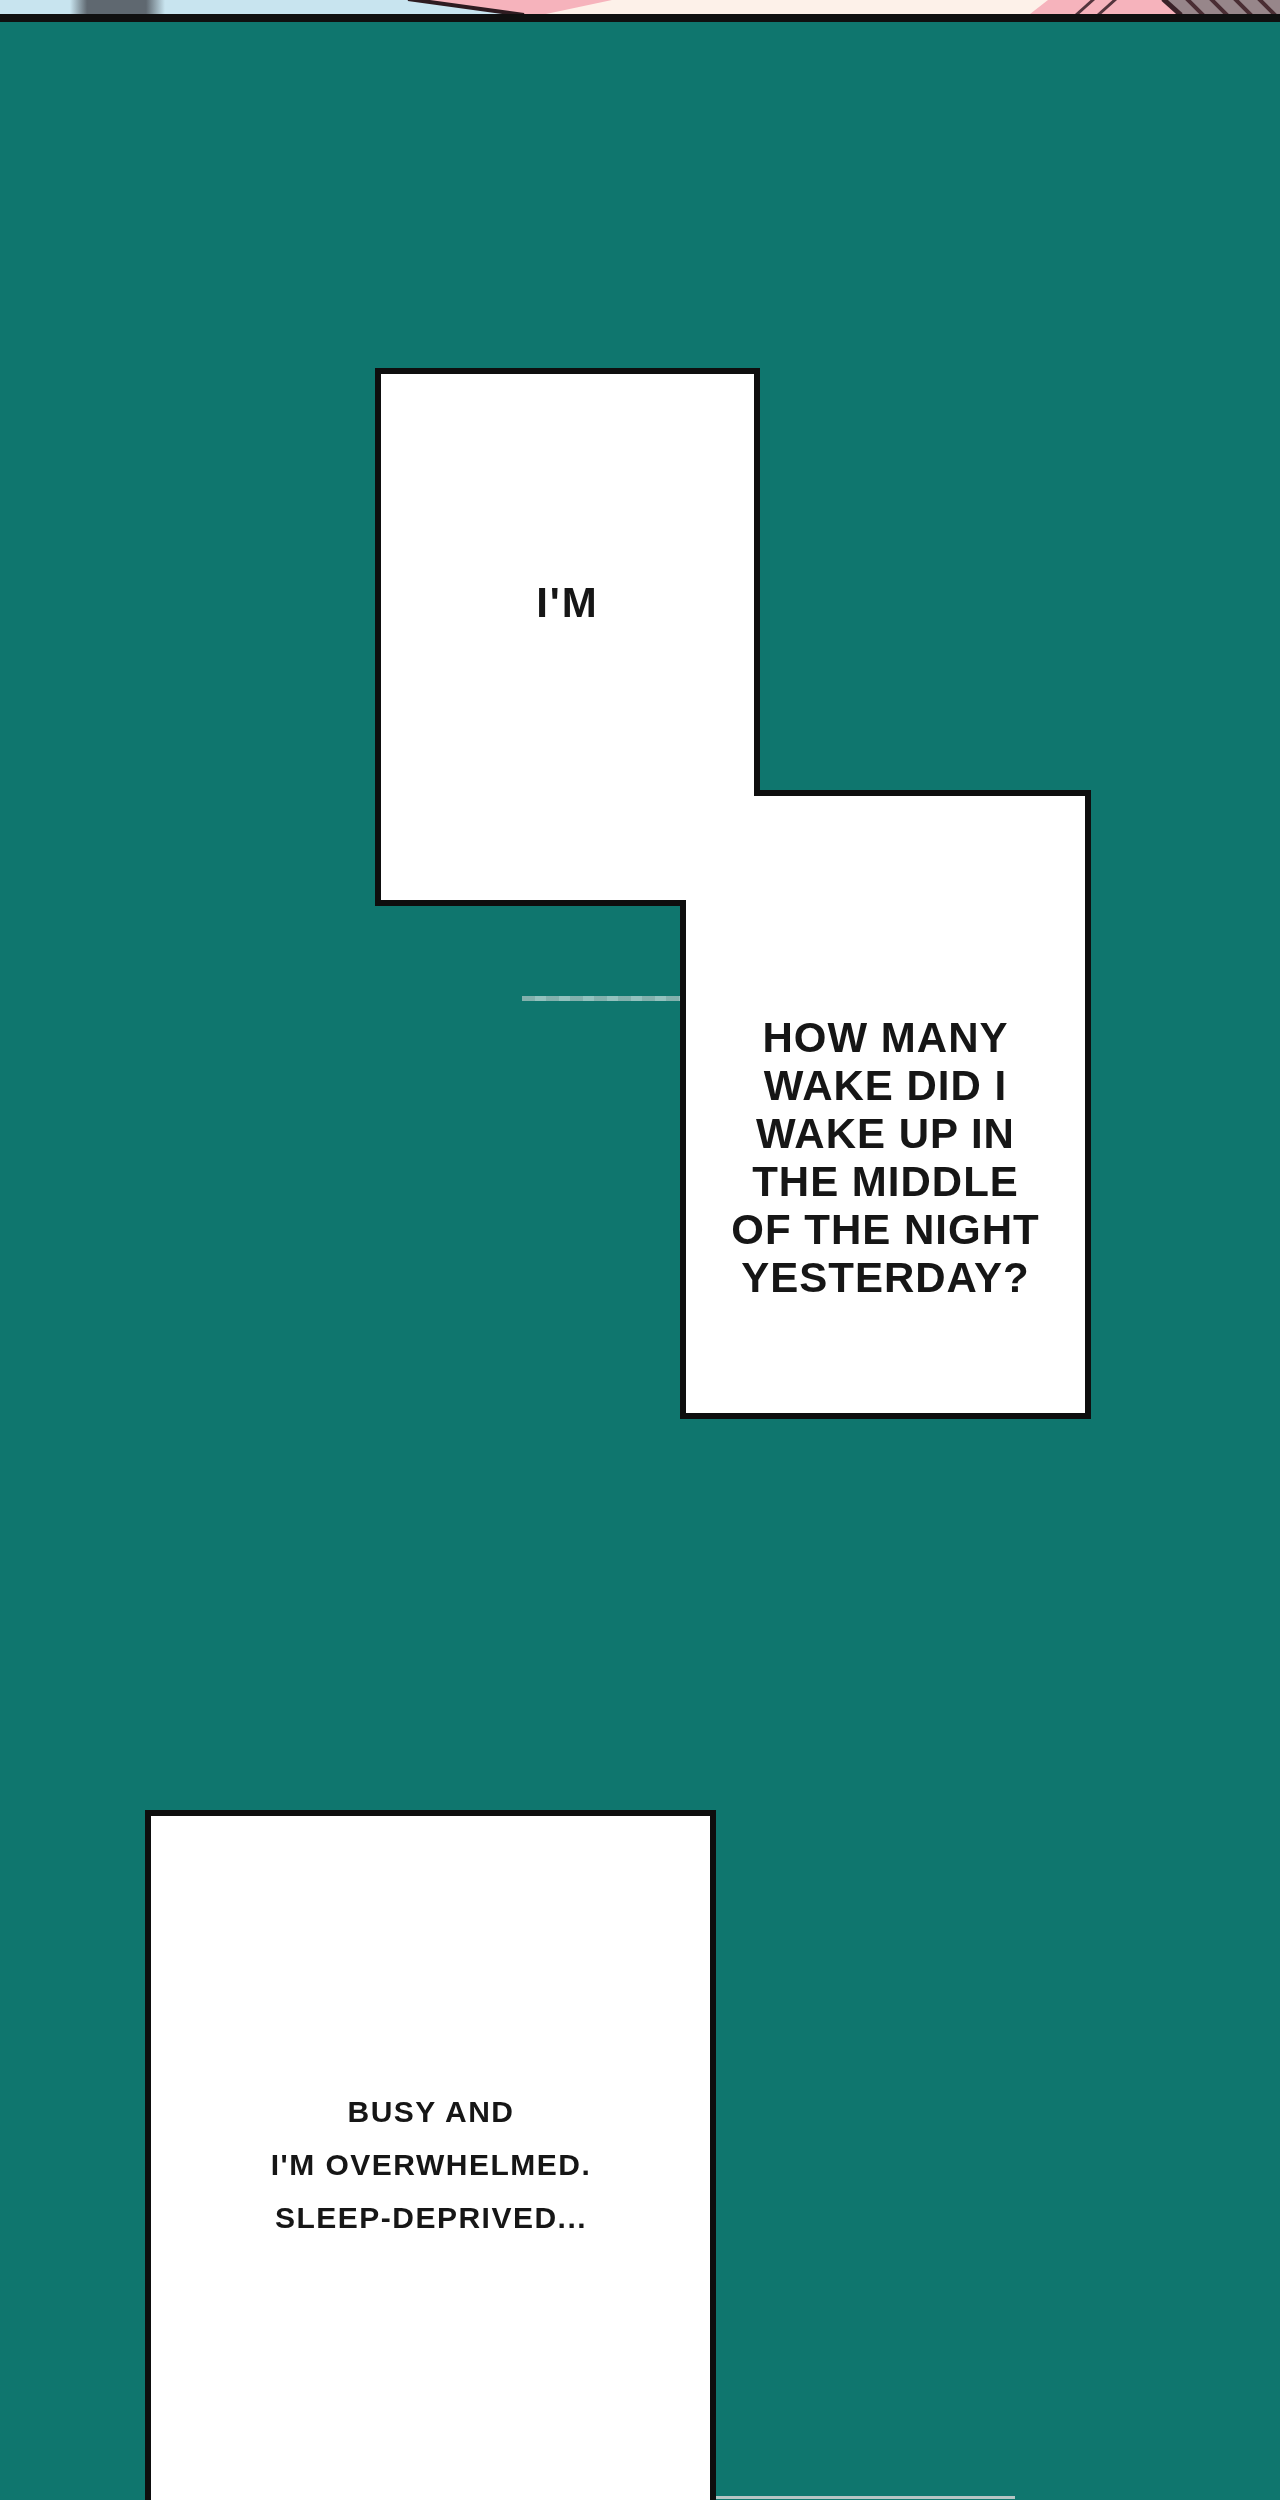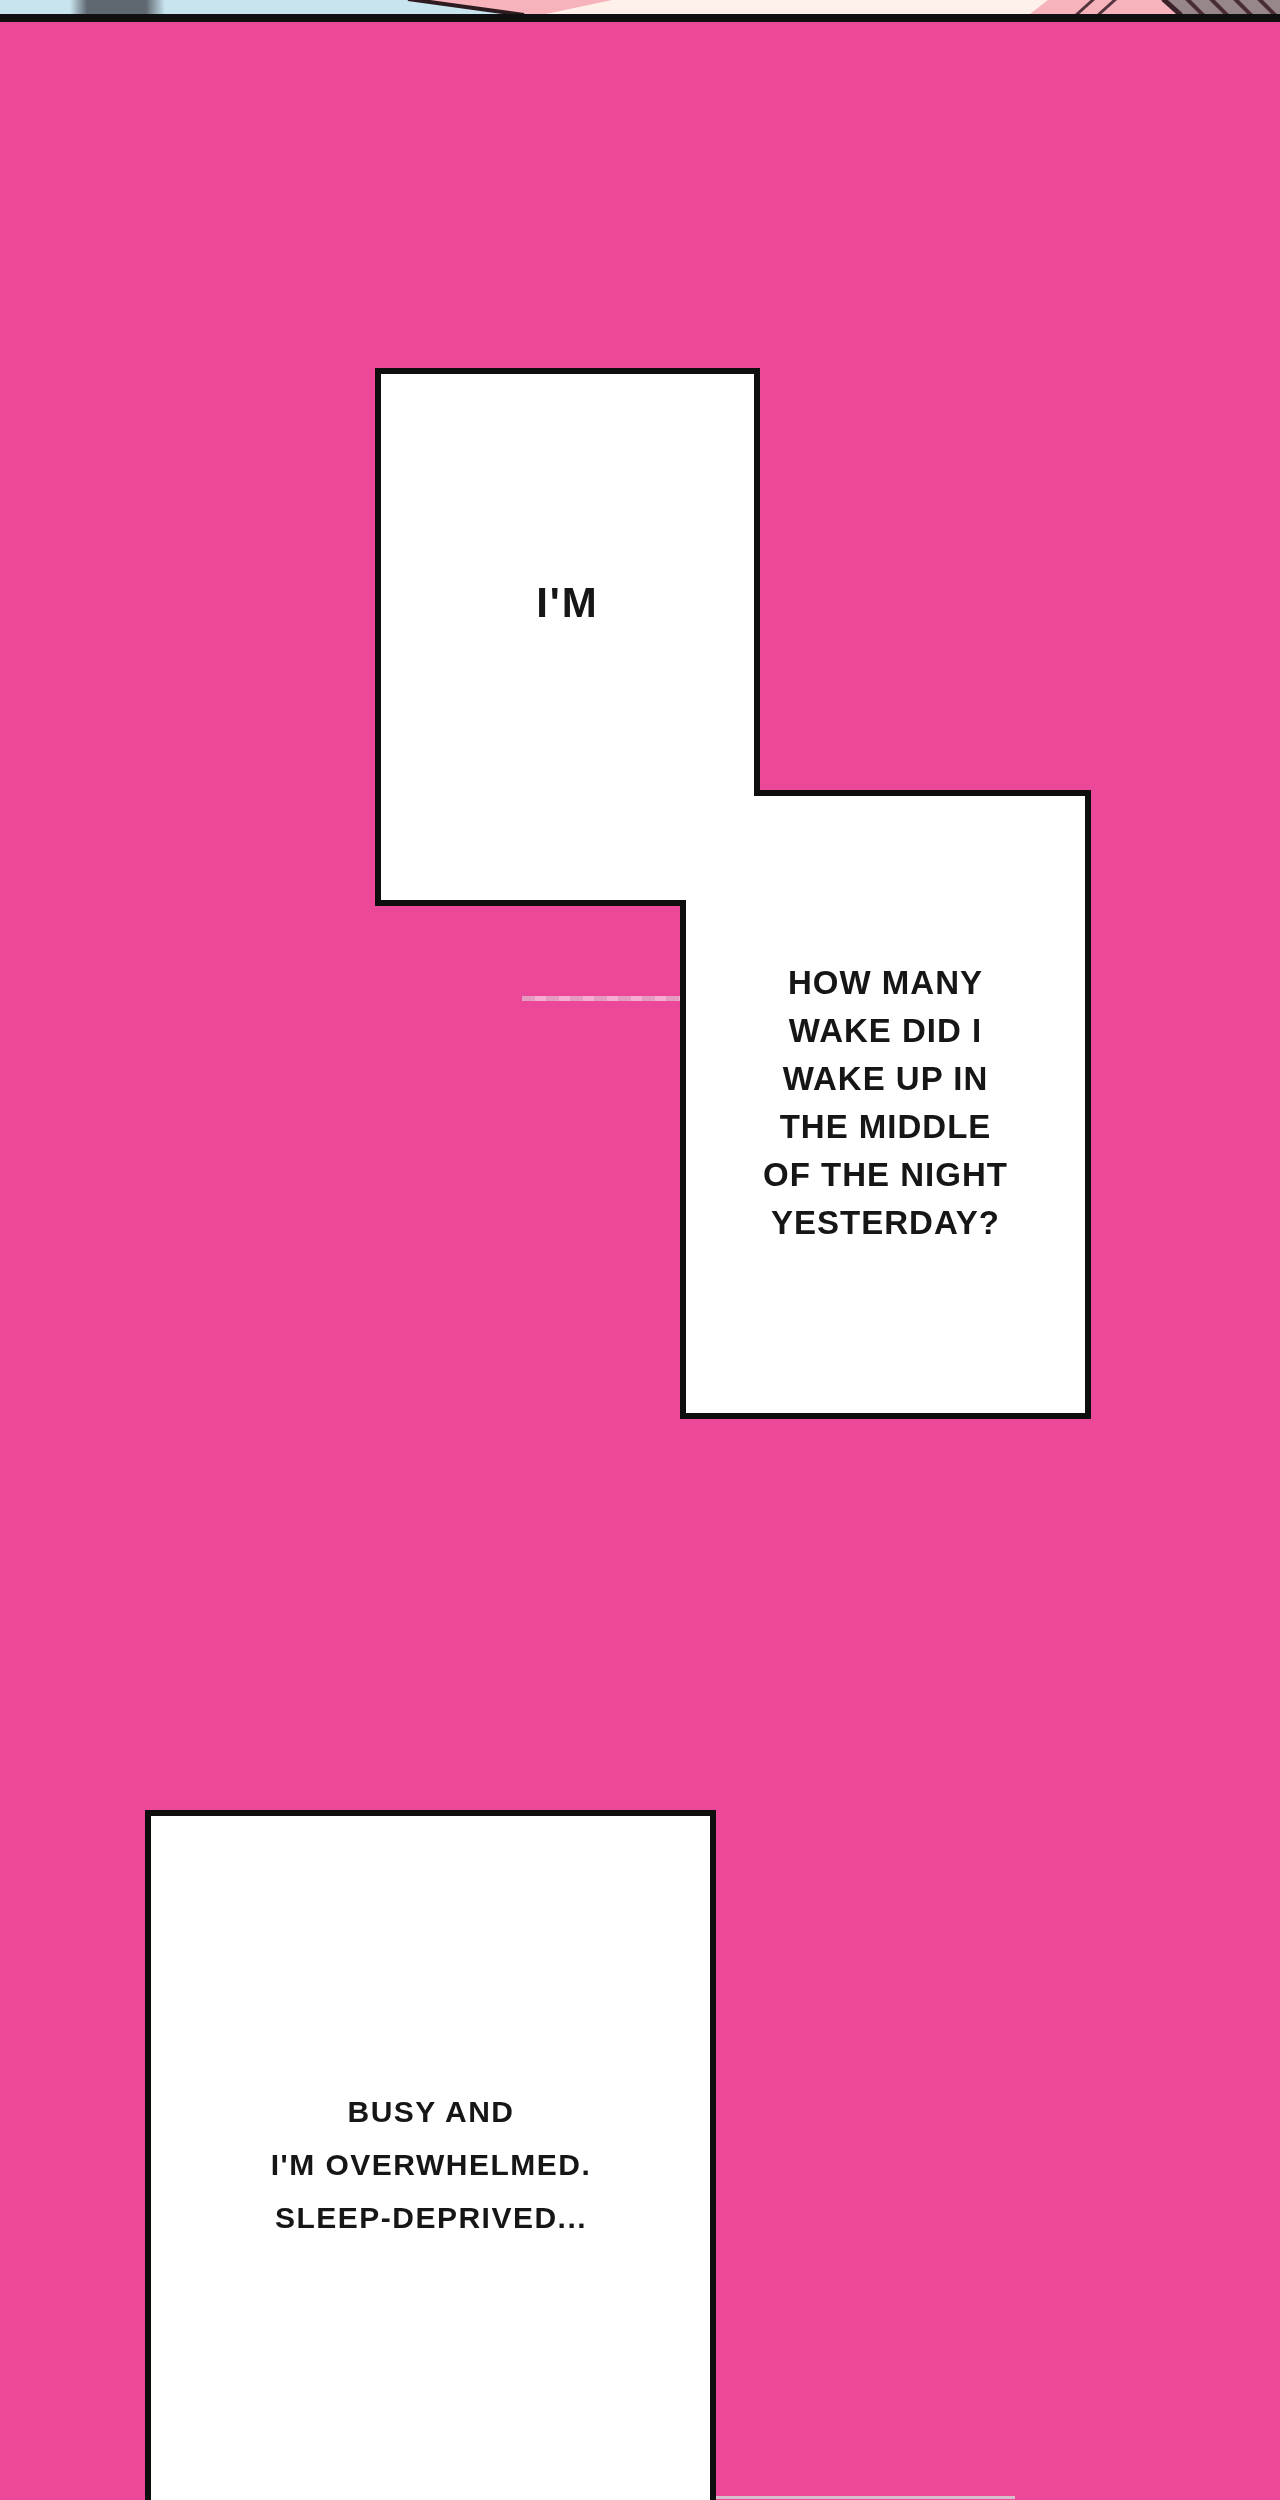--- a/index.html
+++ b/index.html
@@ -1,20 +1,20 @@
 <!DOCTYPE html>
 <html><head>
 <meta charset="utf-8">
 <style>
   html, body { margin: 0; padding: 0; background: #ffffff; }
   .page {
     position: relative;
     width: 1280px;
     height: 2500px;
-    background: #ec4899;
+    background: #0f766e;
     overflow: hidden;
     font-family: "Liberation Sans", "DejaVu Sans", sans-serif;
   }
   
   .strip {
     position: absolute;
     left: 0; top: 0;
     width: 1280px; height: 14px;
   }
   .strip svg { display: block; width: 1280px; height: 14px; }
@@ -51,22 +51,22 @@
     position: absolute;
     text-align: center;
     font-weight: 700;
     color: #161616;
   }
   .b1 {
     left: 378px; top: 574px; width: 379px;
     font-size: 42px; line-height: 57px; letter-spacing: 2px;
   }
   .b2 {
-    left: 683px; top: 959px; width: 405px;
-    font-size: 33px; line-height: 48px; letter-spacing: 1px;
+    left: 683px; top: 1014px; width: 405px;
+    font-size: 42px; line-height: 48px; letter-spacing: 1px;
   }
   .b3 {
     left: 148px; top: 2085px; width: 566px;
     font-size: 30px; line-height: 53px; letter-spacing: 1.5px;
   }
 </style>
 </head>
 <body>
 
 <div class="page">

